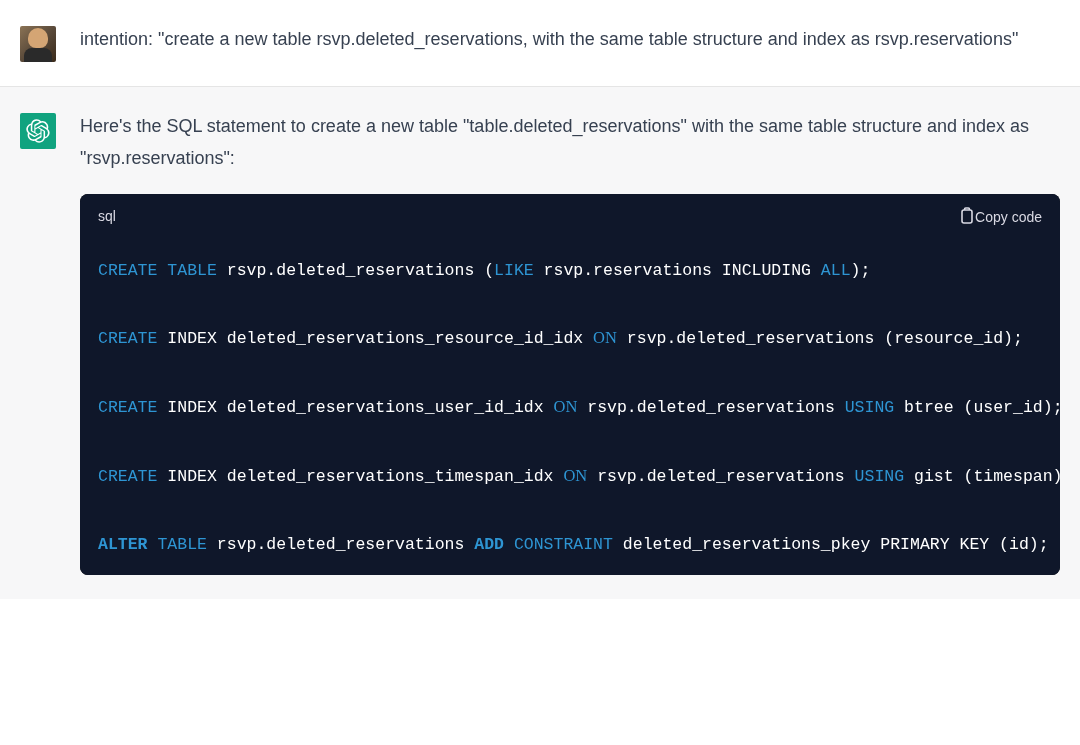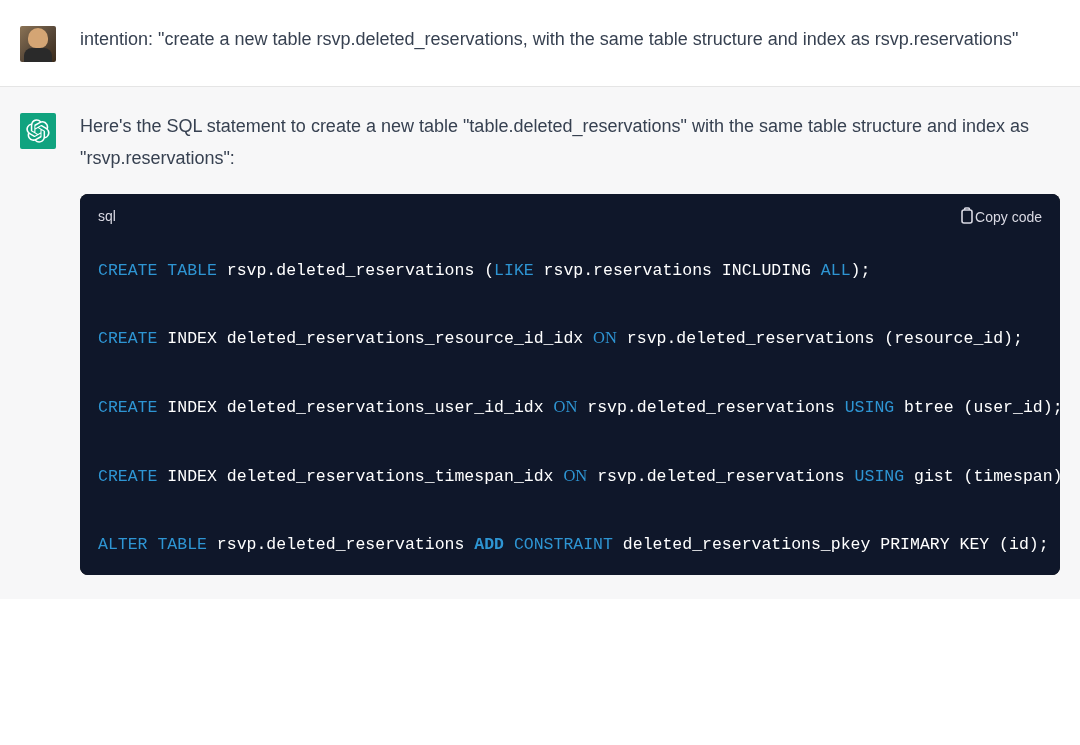--- a/index.html
+++ b/index.html
@@ -132,21 +132,21 @@
       margin-bottom: 44px;
     }
     .code-line:last-child {
       margin-bottom: 0;
     }
     .kw-create { color: #2e95d3; }
     .kw-table { color: #2e95d3; }
     .kw-like { color: #2e95d3; }
     .kw-all { color: #2e95d3; }
     .kw-on { color: #2e95d3; font-family: Liberation Serif, serif; }
-    .kw-alter { color: #2e95d3; }
+    .kw-alter { color: #2e95d3; font-weight: bold; }
     .kw-add { color: #2e95d3; font-weight: bold; }
     .kw-constraint { color: #2e95d3; }
     .kw-using { color: #2e95d3; }
     .plain { color: #ffffff; }
   </style>
 </head>
 <body>
 
 <div class="message-row user">
   <div class="avatar user-avatar"></div>

